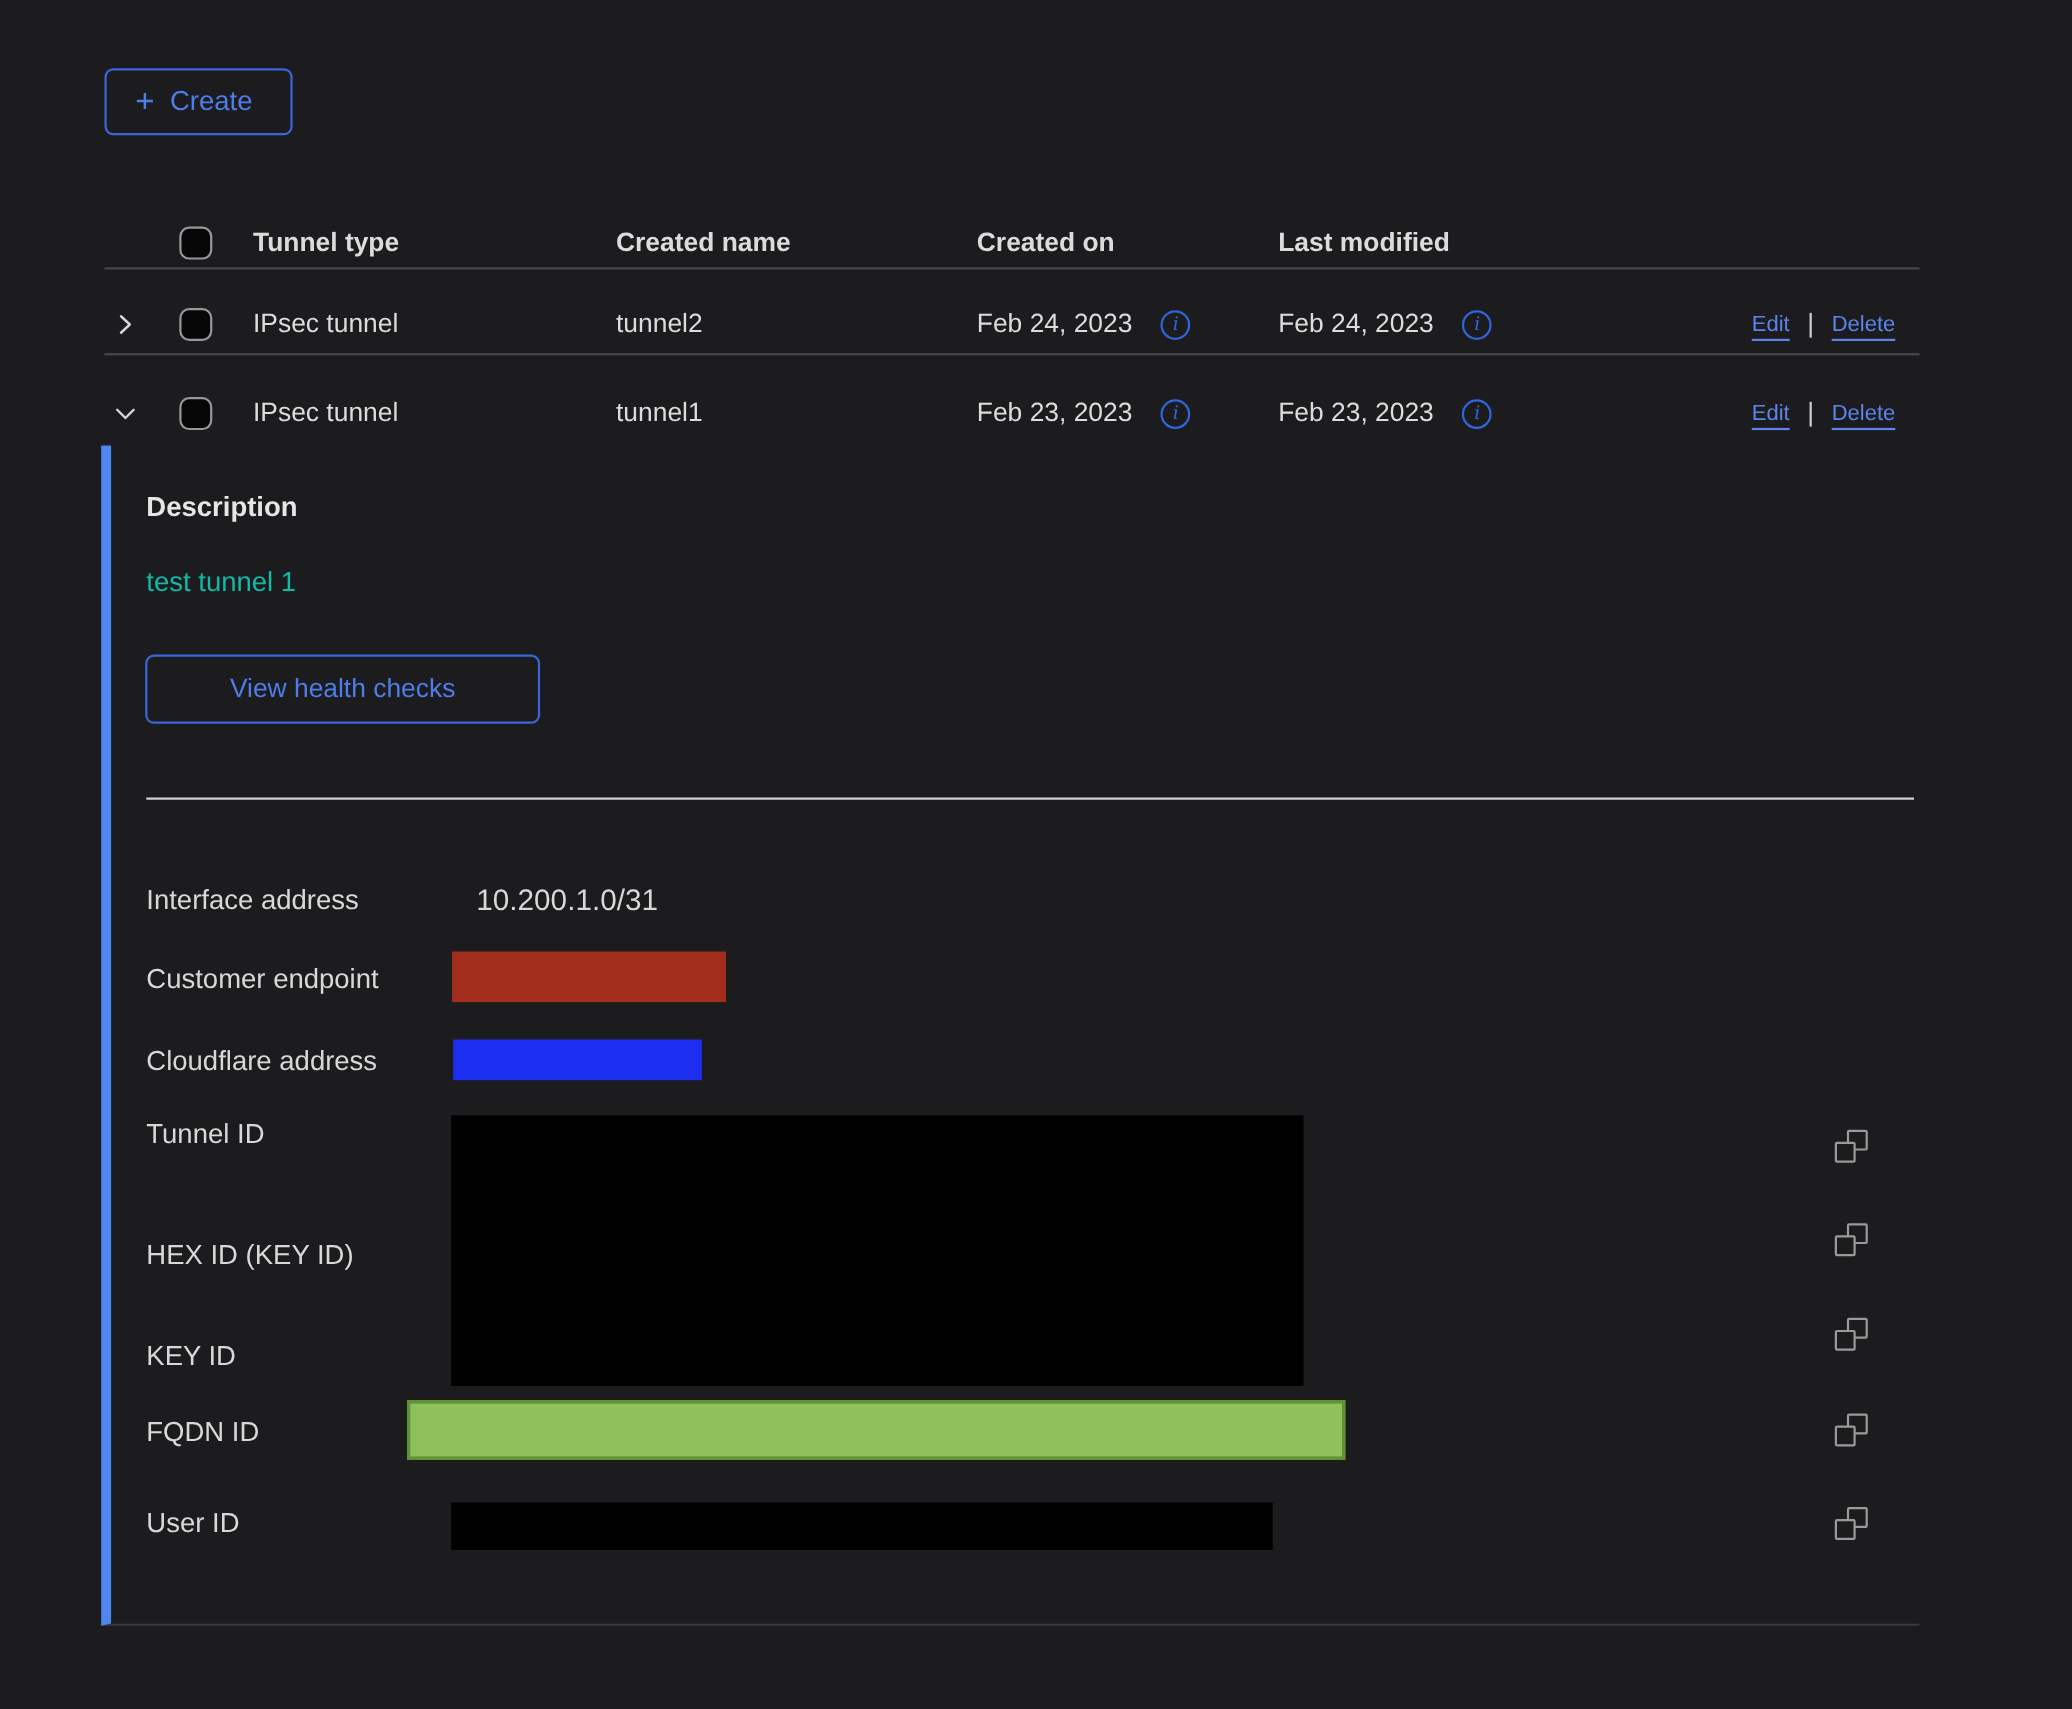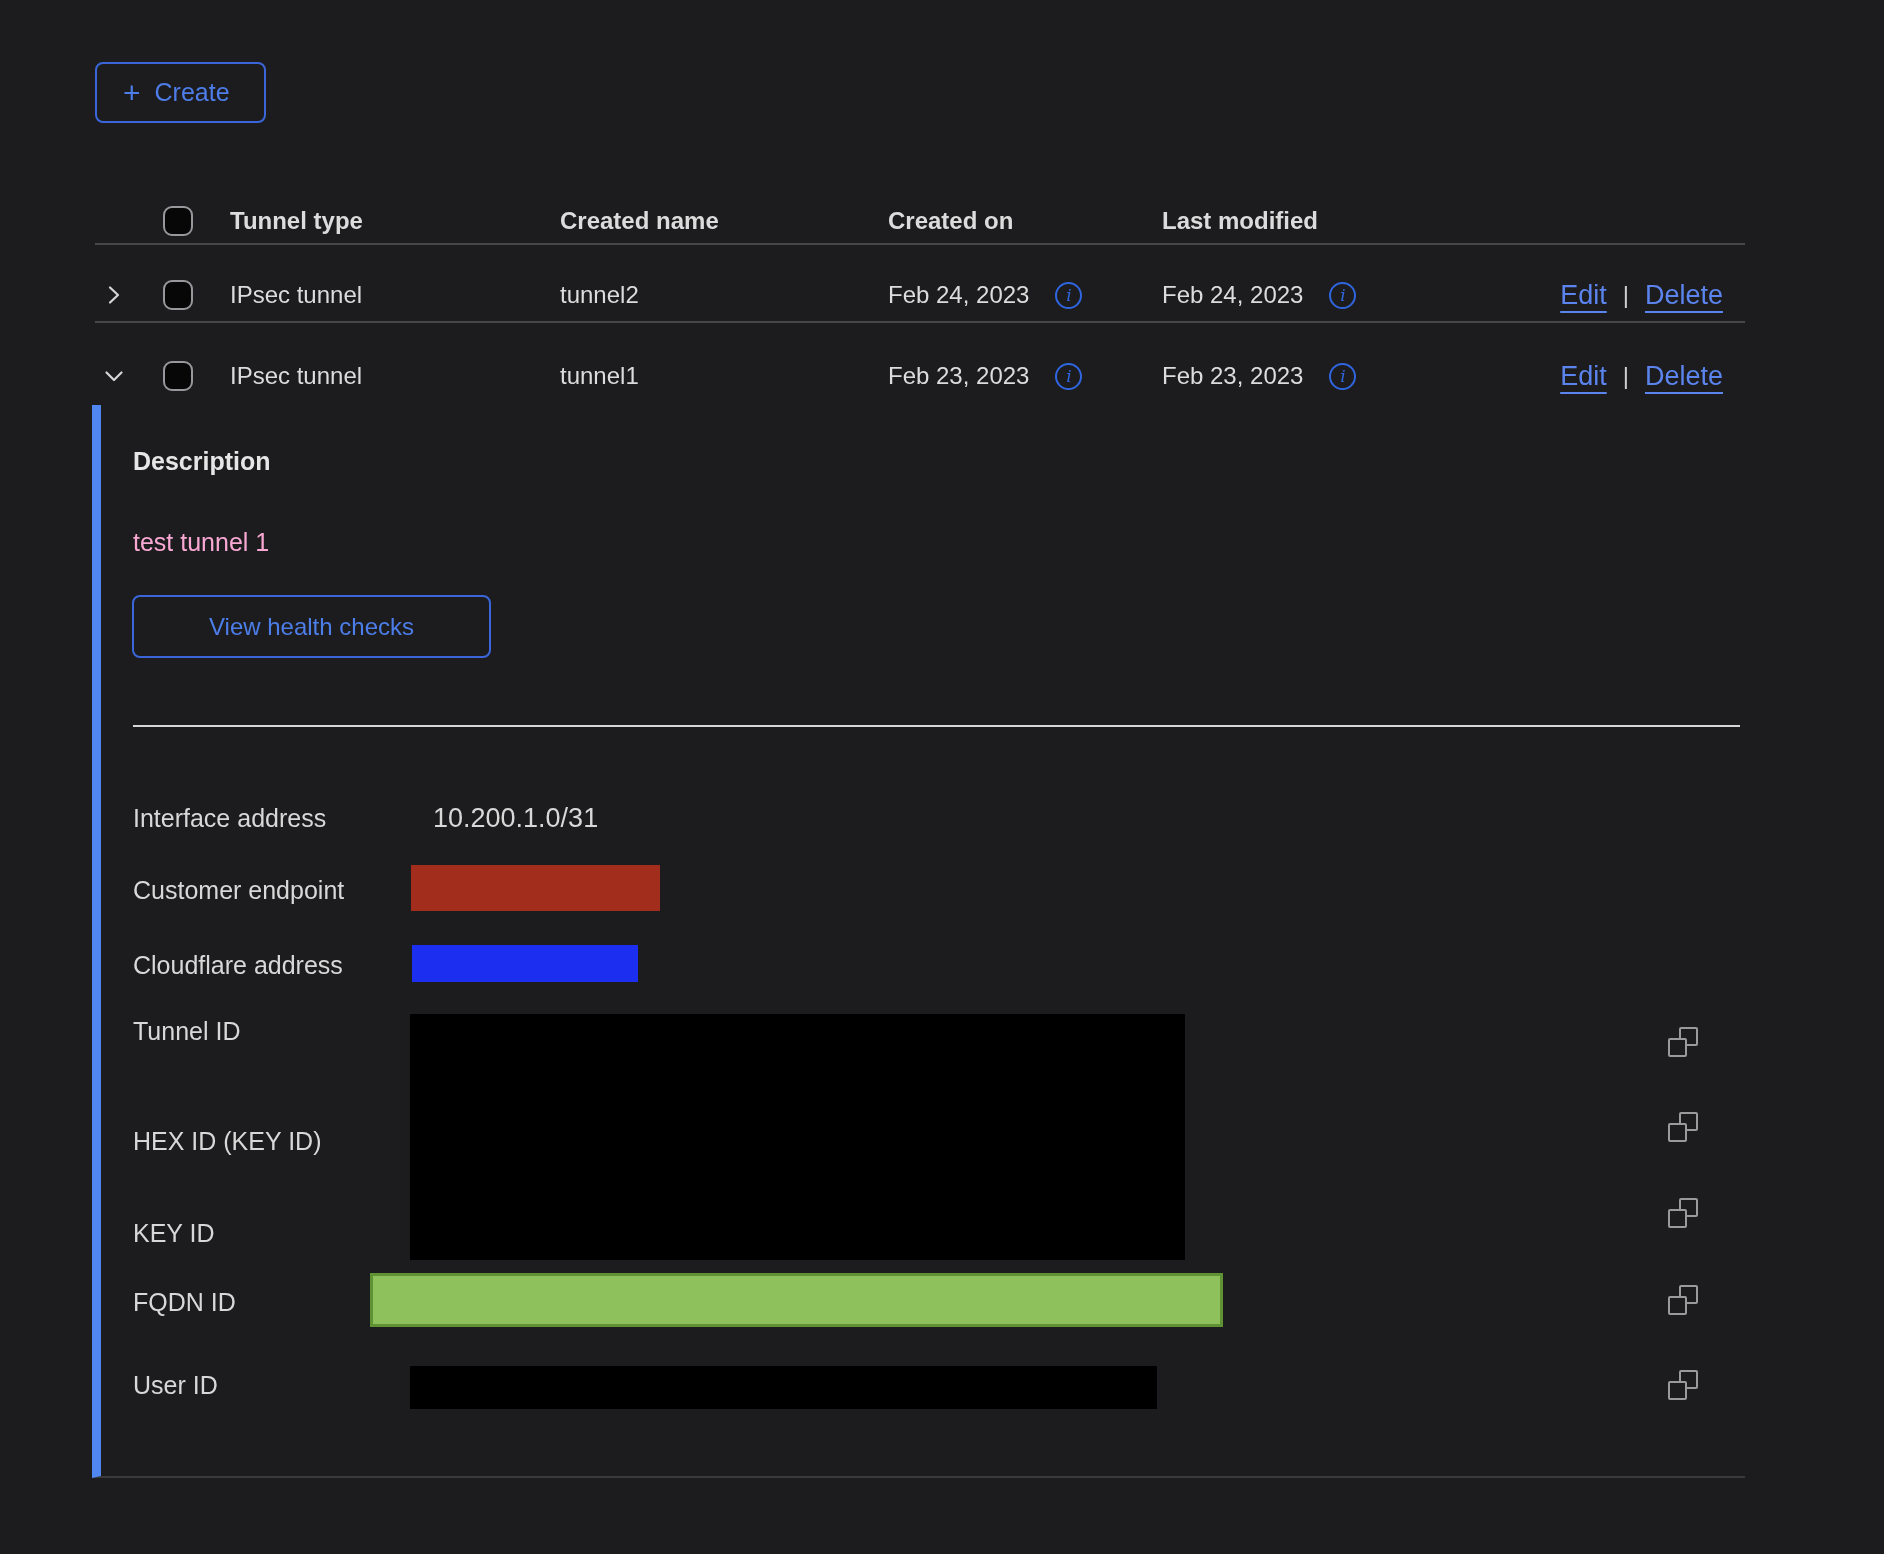--- a/index.html
+++ b/index.html
@@ -50,37 +50,37 @@
 
   .info-icon {
     width: 27px; height: 27px; flex: 0 0 27px;
     border: 2px solid #2f66e0; border-radius: 50%;
     color: #2f66e0; display: inline-flex; align-items: center; justify-content: center;
     font-family: "DejaVu Serif", serif; font-style: italic;
     font-size: 17px; line-height: 1; cursor: pointer;
   }
 
   .link {
-    color: #5b84ee; font-size: 27px; text-decoration: underline;
+    color: #5b84ee; font-size: 20px; text-decoration: underline;
     text-underline-offset: 7px; cursor: pointer;
   }
   .pipe { color: #cfcfcf; font-size: 24px; }
 
   
   .detail {
     position: relative;
     margin-left: 92px;
     width: 1653px; height: 1073px;
     border-left: 9px solid #4f86ef;
     border-bottom: 2px solid #39393c;
   }
   .detail .abs { position: absolute; }
 
   .desc-label { left: 32px; top: 42px; font-size: 25px; font-weight: bold; color: #e6e6e6; }
-  .desc-value { left: 32px; top: 123px; font-size: 25px; color: #f9a8d4; }
+  .desc-value { left: 32px; top: 110px; font-size: 25px; color: #14b8a6; }
 
   .health-btn {
     left: 31px; top: 190px; width: 359px; height: 63px;
     background: transparent; border: 2px solid #3a66d9; border-radius: 8px;
     color: #4d7de9; font-size: 24px; font-family: "Liberation Sans", sans-serif;
     cursor: pointer;
   }
 
   .detail-rule { left: 32px; top: 320px; width: 1607px; height: 2px; background: #d6d6d6; }
 

